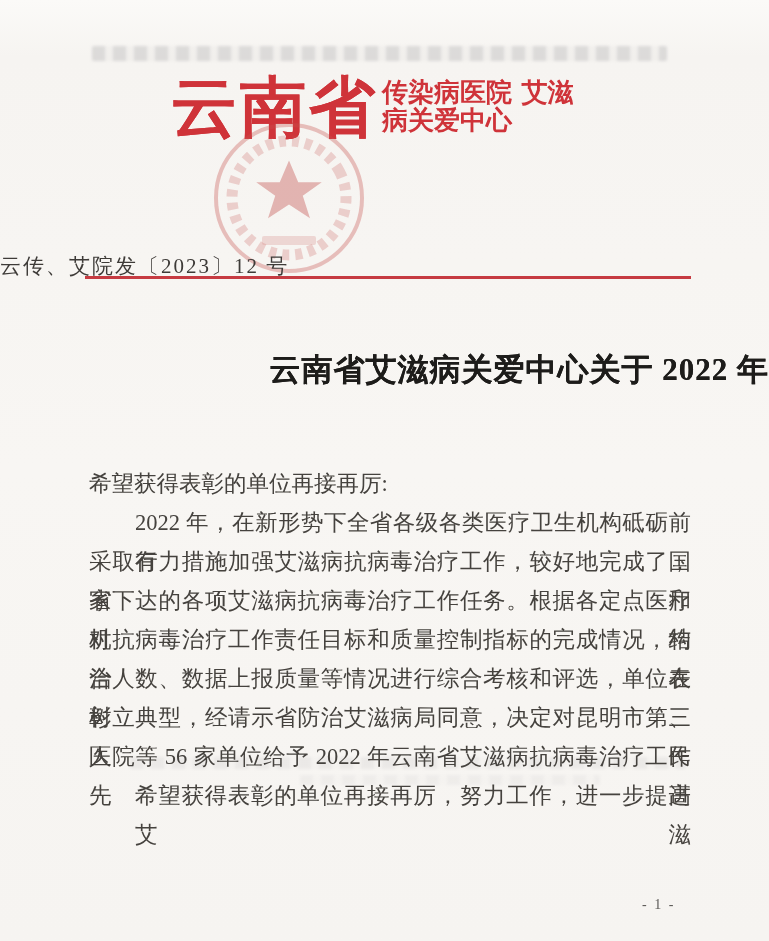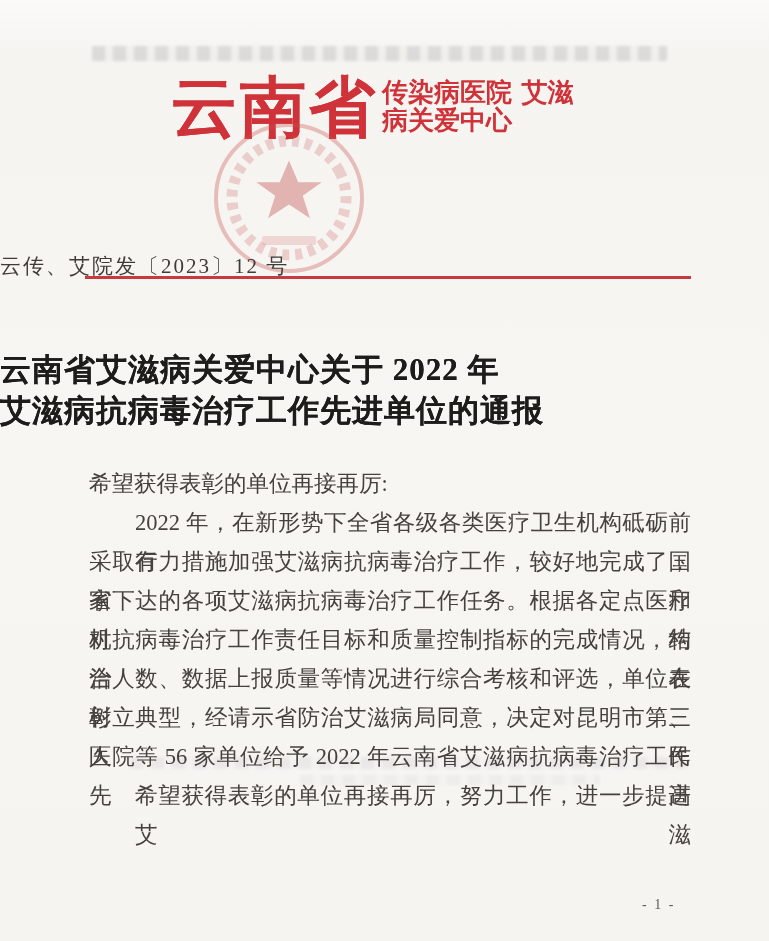--- a/index.html
+++ b/index.html
@@ -70,21 +70,21 @@
   
   .red-rule {
     position:absolute; top:276px; left:85px;
     width:606px; height:3px;
     background:#c63b42;
   }
 
   
   .title {
     position:absolute; top:349px; left:0; width:100%;
-    text-align:left;
+    text-align:right;
     font-size:31px; line-height:41px;
     font-weight:bold; color:#1d1c1a;
     letter-spacing:1px;
     text-shadow:0 0 .6px #1d1c1a;
   }
 
   
   .body-text {
     position:absolute; top:464px; left:89px;
     width:602px;
@@ -132,21 +132,20 @@
 
     <rect x="52" y="118" width="54" height="9" rx="2" fill="rgba(198,82,78,0.30)"></rect>
   </svg>
 
   <div class="doc-number">云传、艾院发〔2023〕12 号</div>
 
   <div class="red-rule"></div>
 
   <div class="title">
     <div>云南省艾滋病关爱中心关于 2022 年</div>
-    <div>艾滋病抗病毒治疗工作先进单位的通报</div>
   </div>
 
   <div class="body-text">
     <div class="line">希望获得表彰的单位再接再厉:</div>
 
     <div class="line jline indent">2022 年，在新形势下全省各级各类医疗卫生机构砥砺前行，</div>
     <div class="line jline">采取有力措施加强艾滋病抗病毒治疗工作，较好地完成了国家和</div>
     <div class="line jline">省下达的各项艾滋病抗病毒治疗工作任务。根据各定点医疗机构</div>
     <div class="line jline">对抗病毒治疗工作责任目标和质量控制指标的完成情况，结合在</div>
     <div class="line jline">治人数、数据上报质量等情况进行综合考核和评选，单位表彰、</div>

